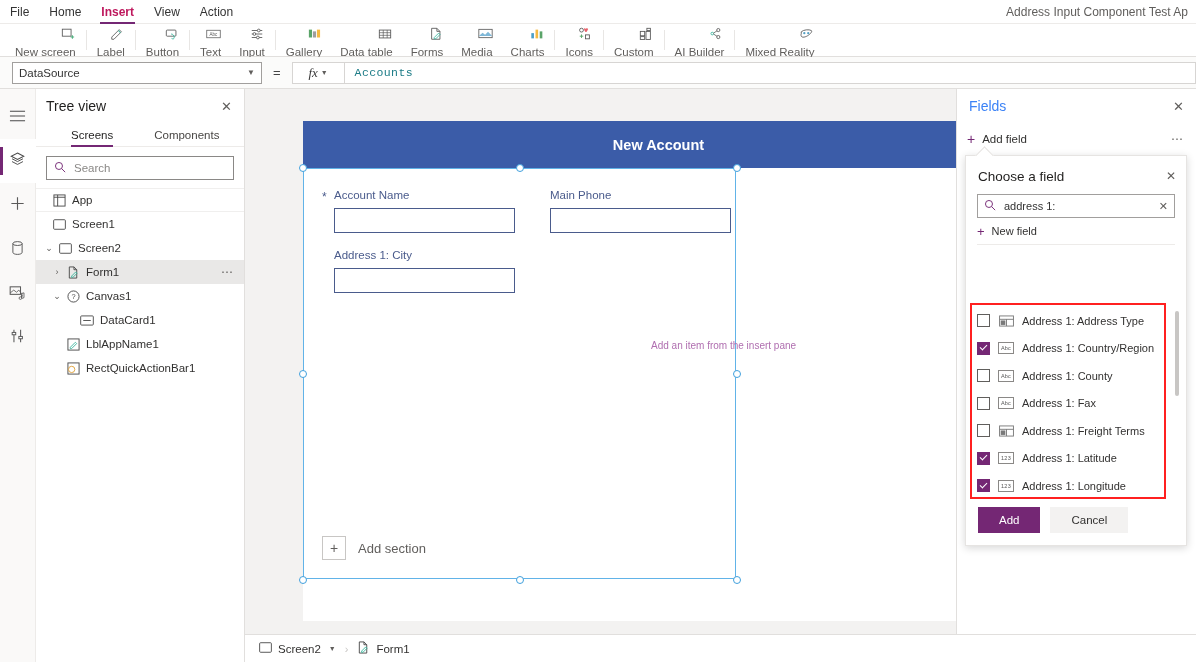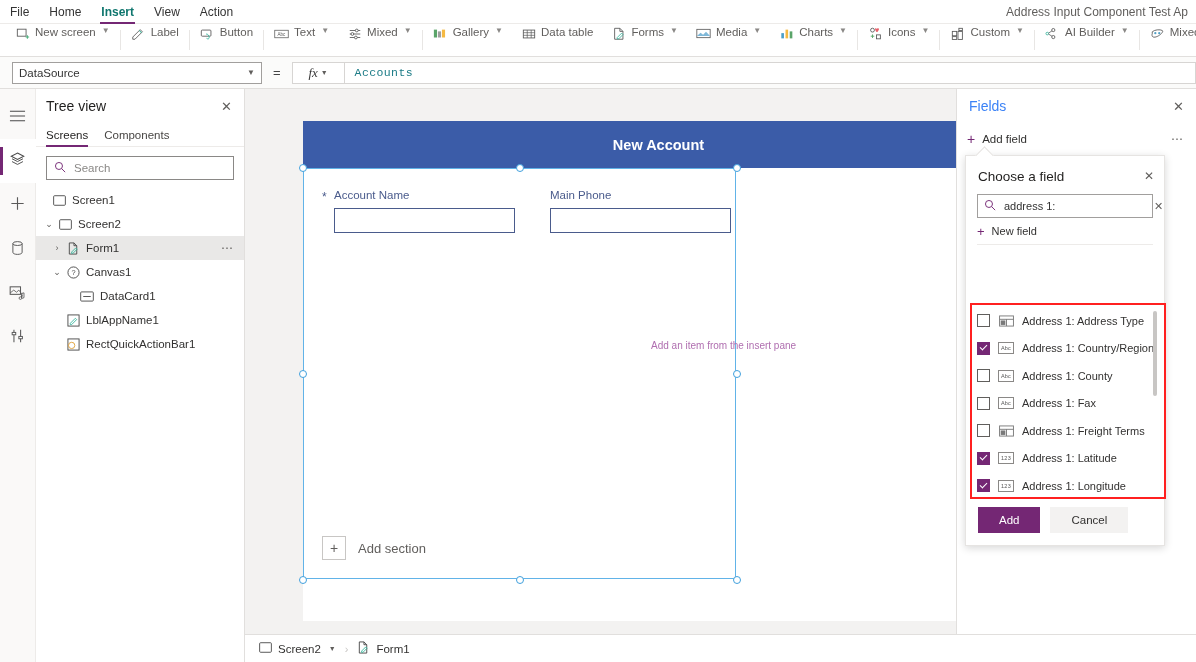--- a/index.html
+++ b/index.html
@@ -18,38 +18,38 @@
   
   .menubar {
     position:absolute; left:0; top:0; width:1196px; height:24px;
     background:#ffffff; border-bottom:1px solid #edebe9;
     display:flex; align-items:center;
   }
   .menu-item {
     height:24px; padding:0 10px; display:flex; align-items:center;
     font-size:12px; color:#333; cursor:default; position:relative; white-space:nowrap;
   }
-  .menu-item.active { font-weight:bold; color:#0f766e;text-align:center; }
+  .menu-item.active { font-weight:bold; color:#be185d;text-align:center; }
   .menu-item.active::after {
     content:""; position:absolute; left:9px; right:9px; bottom:0px; height:2px; background:#742774;
   }
   .app-title {
     position:absolute; right:8px; top:0; height:24px; display:flex; align-items:center;
     font-size:12px; color:#605e5c; white-space:nowrap; overflow:hidden; max-width:210px;
   }
 
   
   .ribbon {
     position:absolute; left:0; top:24px; width:1196px; height:33px;
     background:#ffffff; border-bottom:1px solid #e1dfdd;
     display:flex; align-items:center; padding-left:6px;
   }
   .rb {
-    height:28px; display:flex; align-items:flex-start; gap:5px;
-    padding:0 9px; font-size:11.5px; color:#605e5c; white-space:nowrap; cursor:default;
+    height:28px; display:flex; align-items:flex-end; gap:5px;
+    padding:0 9px; font-size:11.5px; color:#605e5c; white-space:nowrap; cursor:default;flex-direction:column;
   }
   .rb .ic { width:15px; height:15px; display:flex; align-items:center; justify-content:center; flex:none; }
   .rb .chev { font-size:8px; color:#8a8886; margin-left:1px; }
   .rb-sep { width:1px; height:20px; background:#e8e6e4; margin:0 1px; flex:none; }
 
   
   .fxbar {
     position:absolute; left:0; top:57px; width:1196px; height:32px;
     background:#fbfbfa; border-bottom:1px solid #e1dfdd;
     display:flex; align-items:center; padding-left:12px;
@@ -96,21 +96,21 @@
   }
   .tv-head {
     height:34px; display:flex; align-items:center; justify-content:space-between;
     padding:0 12px 0 10px;
   }
   .tv-title { font-size:14px; color:#201f1e; }
   .tv-close { font-size:13px; color:#605e5c; cursor:default; line-height:1; }
   .tv-tabs { display:flex; padding:0 10px; border-bottom:1px solid #edebe9; height:24px; }
   .tv-tab {
     font-size:11.5px; color:#484644; margin-right:16px; position:relative; cursor:default;
-    display:flex; align-items:center;
+    display:flex; align-items:center;margin-left:25px;
   }
   .tv-tab.active { color:#201f1e; }
   .tv-tab.active::after {
     content:""; position:absolute; left:0; right:0; bottom:-1px; height:2px; background:#742774;
   }
   .tv-searchwrap { padding:9px 10px 6px 10px; }
   .tv-search {
     height:24px; border:1px solid #8a8886; background:#fff; display:flex; align-items:center;
     gap:6px; padding:0 7px;
   }
@@ -184,21 +184,21 @@
     height:26px; display:flex; align-items:center; justify-content:space-between;
     padding:0 12px 0 10px; margin-top:3px;
   }
   .fp-addfield .left { display:flex; align-items:center; gap:7px; }
   .fp-addfield .plus { color:#742774; font-size:14px; line-height:1; }
   .fp-addfield .lbl { font-size:11.5px; color:#323130; }
   .fp-addfield .dots { font-size:12px; color:#605e5c; letter-spacing:1px; line-height:1; }
 
   
   .callout {
-    position:absolute; left:8px; top:66px; width:200px; height:391px;
+    position:absolute; left:8px; top:66px; width:222px; height:391px;
     background:#ffffff; border:1px solid #e6e4e2;
     box-shadow:0 2px 8px rgba(0,0,0,.16);
   }
   .callout .beak {
     position:absolute; left:12px; top:-7px; width:13px; height:13px; background:#ffffff;
     border-left:1px solid #e6e4e2; border-top:1px solid #e6e4e2;
     transform:rotate(45deg);
   }
   .co-head {
     height:30px; display:flex; align-items:center; justify-content:space-between;
@@ -335,21 +335,21 @@
 
     <div class="rb">
       <span class="ic">
         <svg width="14" height="14" viewBox="0 0 16 16">
             <path d="M2 4h12M2 8h12M2 12h12" stroke="#5a5a5a" stroke-width="1"></path>
             <circle cx="10" cy="4" r="1.6" fill="#fff" stroke="#5a5a5a" stroke-width="1"></circle>
             <circle cx="5" cy="8" r="1.6" fill="#fff" stroke="#5a5a5a" stroke-width="1"></circle>
             <circle cx="9" cy="12" r="1.6" fill="#fff" stroke="#5a5a5a" stroke-width="1"></circle>
           </svg>
       </span>
-      <span>Mixed</span>
+      <span>Input</span>
       <span class="chev">▼</span>
     </div>
     <div class="rb-sep"></div>
 
     <div class="rb">
       <span class="ic">
         <svg width="14" height="14" viewBox="0 0 16 16">
             <rect x="1" y="3" width="3.6" height="9" fill="#5aa469"></rect>
             <rect x="5.6" y="5" width="3.6" height="7" fill="#9e9e9e"></rect>
             <rect x="10.2" y="3" width="3.6" height="9" fill="#f5b942"></rect>
@@ -542,20 +542,29 @@
               <circle cx="5.8" cy="5.8" r="4.1" fill="none" stroke="#742774" stroke-width="1.1"></circle>
               <path d="M9 9l4 4" stroke="#742774" stroke-width="1.1"></path>
             </svg>
         </span>
         <input type="text" placeholder="Search" style="">
       </div>
     </div>
 
     <div class="tv-list">
 
+      <div class="tv-row sep" style="padding-left:14px;">
+        <span class="tv-ic">
+          <svg width="13" height="13" viewBox="0 0 14 14">
+              <path d="M1 3.5h12M5 1v12" stroke="#4a4a4a" stroke-width="1"></path>
+              <rect x="1" y="1" width="12" height="12" fill="none" stroke="#4a4a4a" stroke-width="1"></rect>
+            </svg>
+        </span>
+        <span class="tv-label">App</span>
+      </div>
 
       <div class="tv-row" style="padding-left:14px;">
         <span class="tv-ic">
           <svg width="13" height="11" viewBox="0 0 14 12">
               <rect x="0.6" y="0.8" width="12.8" height="10.4" rx="1" fill="none" stroke="#4a4a4a" stroke-width="1"></rect>
             </svg>
         </span>
         <span class="tv-label">Screen1</span>
       </div>
 
@@ -639,20 +648,24 @@
           <span class="fld-star">*</span>
           <div class="fld-lbl">Account Name</div>
           <div class="fld-box"></div>
         </div>
 
         <div class="fld" style="left:246px; top:20px; width:181px;">
           <div class="fld-lbl">Main Phone</div>
           <div class="fld-box"></div>
         </div>
 
+        <div class="fld" style="left:30px; top:80px; width:181px;">
+          <div class="fld-lbl">Address 1: City</div>
+          <div class="fld-box"></div>
+        </div>
 
         <div class="addsection" style="left:18px; bottom:18px;">
           <div class="plusbox">+</div>
           <div class="as-lbl">Add section</div>
         </div>
 
         <div class="handle" style="left:-5px; top:-5px;"></div>
         <div class="handle" style="left:212px; top:-5px;"></div>
         <div class="handle" style="left:429px; top:-5px;"></div>
         <div class="handle" style="left:-5px; top:201px;"></div>

